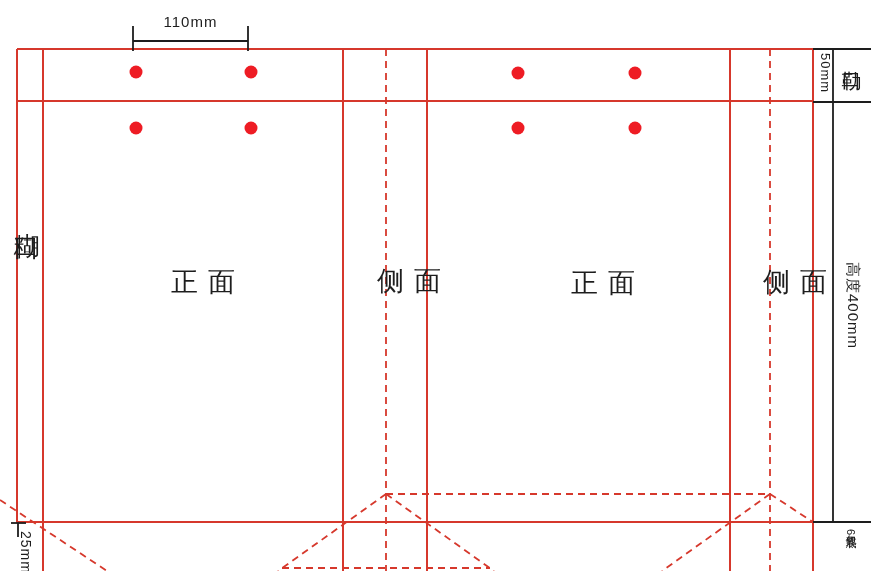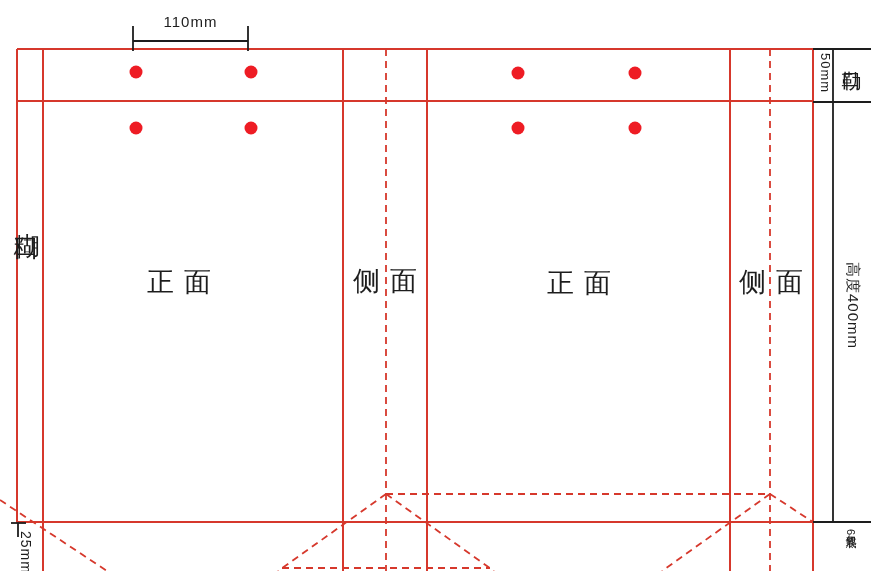--- a/index.html
+++ b/index.html
@@ -15,20 +15,21 @@
   }
   .stage{position:absolute;left:0;top:0;width:861px;height:571px;border-radius:25px;}
   svg.dieline{position:absolute;left:0;top:0;}
   .lbl{
     position:absolute;color:var(--dim-black);white-space:nowrap;
     -webkit-user-select:none;user-select:none;line-height:1;
   }
   .panel-label{
     font-size:27px;letter-spacing:10px;
     transform:translate(-50%,-50%);
+    margin-left:24px;
   }
   .v-upright{ 
     writing-mode:vertical-rl;text-orientation:upright;
   }
   .rot90{ 
     transform:rotate(90deg);transform-origin:0 0;
   }
   .dim-110{left:133px;top:14px;width:115px;text-align:center;font-size:15px;letter-spacing:1px;}
   .lbl-hukou{left:14px;top:213px;font-size:26px;letter-spacing:6px;}
   .lbl-lekou{left:842px;top:55px;font-size:20px;letter-spacing:3px;}

